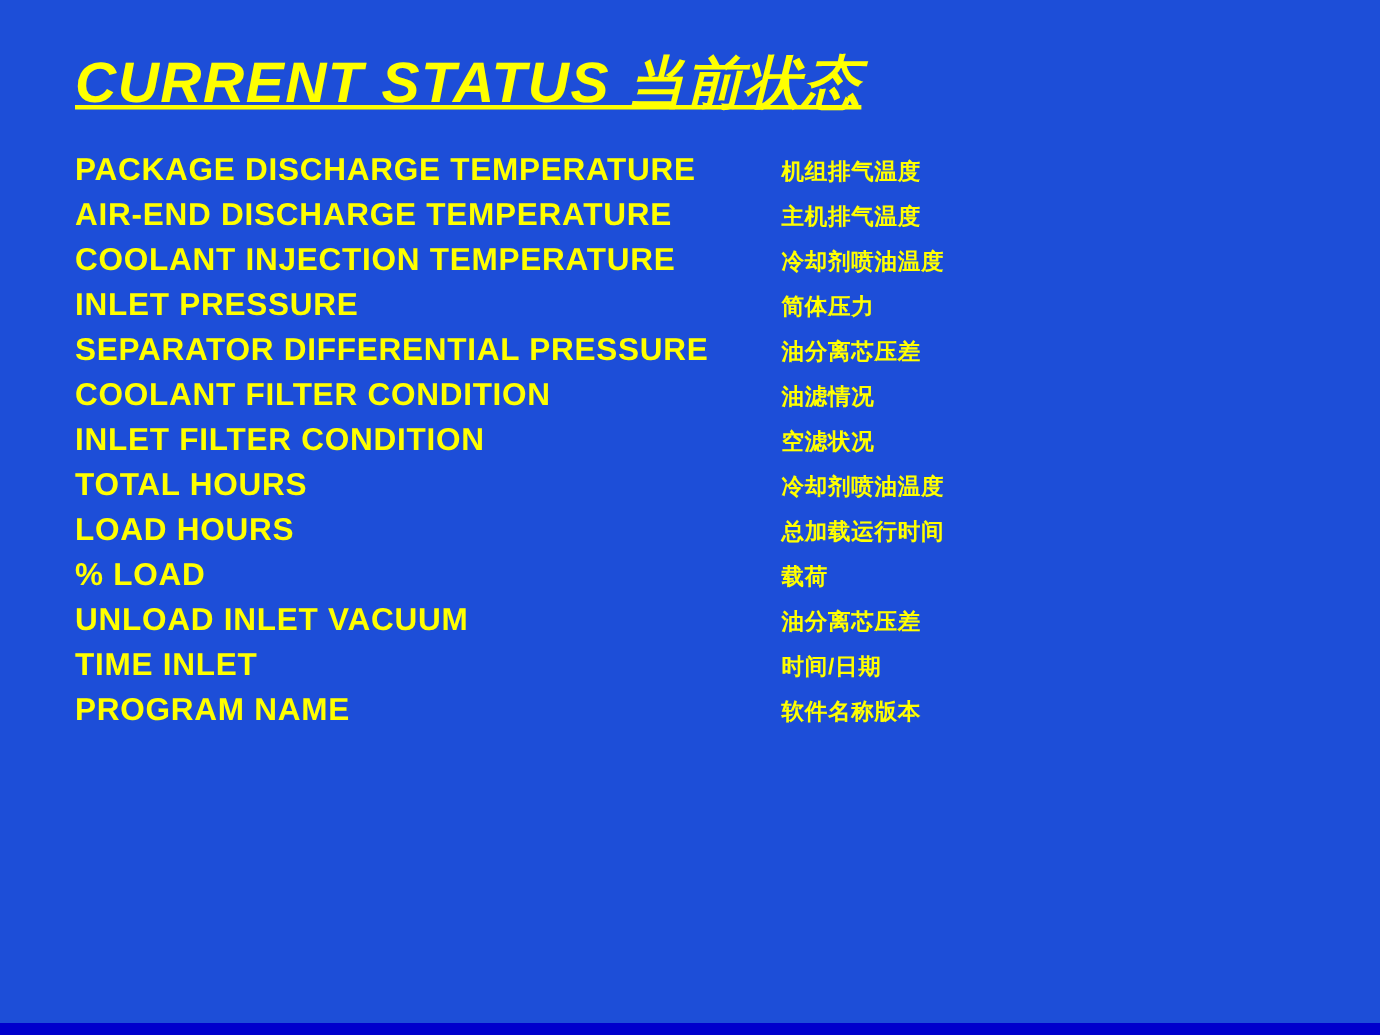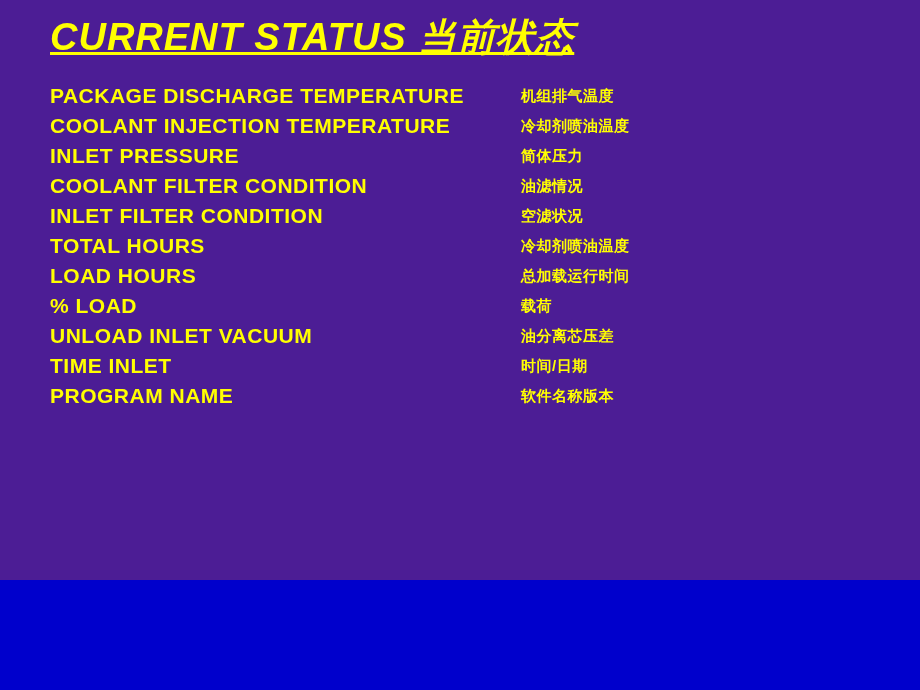--- a/index.html
+++ b/index.html
@@ -11,23 +11,23 @@
     body {
       width: 920px;
       height: 690px;
       background-color: #0000cc;
       font-family: Arial, sans-serif;
       overflow: hidden;
     }
 
     .page-container {
       width: 920px;
-      height: 580px;
-      background-color: #4c1d95;
-      padding: 12px 50px;
+      height: 682px;
+      background-color: #1d4ed8;
+      padding: 30px 50px;
     }
 
     .title {
       font-size: 38px;
       font-style: italic;
       font-weight: bold;
       color: #ffff00;
       text-decoration: underline;
       margin-bottom: 18px;
       letter-spacing: 1px;
@@ -63,26 +63,34 @@
 
 <div class="page-container">
   <div class="title">CURRENT STATUS  当前状态</div>
   <table class="status-table">
     <tbody id="table-body">
         <tr>
           <td class="label-col">PACKAGE DISCHARGE TEMPERATURE</td>
           <td class="chinese-col">机组排气温度</td>
         </tr>
         <tr>
+          <td class="label-col">AIR-END DISCHARGE TEMPERATURE</td>
+          <td class="chinese-col">主机排气温度</td>
+        </tr>
+        <tr>
           <td class="label-col">COOLANT INJECTION TEMPERATURE</td>
           <td class="chinese-col">冷却剂喷油温度</td>
         </tr>
         <tr>
           <td class="label-col">INLET PRESSURE</td>
           <td class="chinese-col">简体压力</td>
+        </tr>
+        <tr>
+          <td class="label-col">SEPARATOR DIFFERENTIAL PRESSURE</td>
+          <td class="chinese-col">油分离芯压差</td>
         </tr>
         <tr>
           <td class="label-col">COOLANT FILTER CONDITION</td>
           <td class="chinese-col">油滤情况</td>
         </tr>
         <tr>
           <td class="label-col">INLET FILTER CONDITION</td>
           <td class="chinese-col">空滤状况</td>
         </tr>
         <tr>

